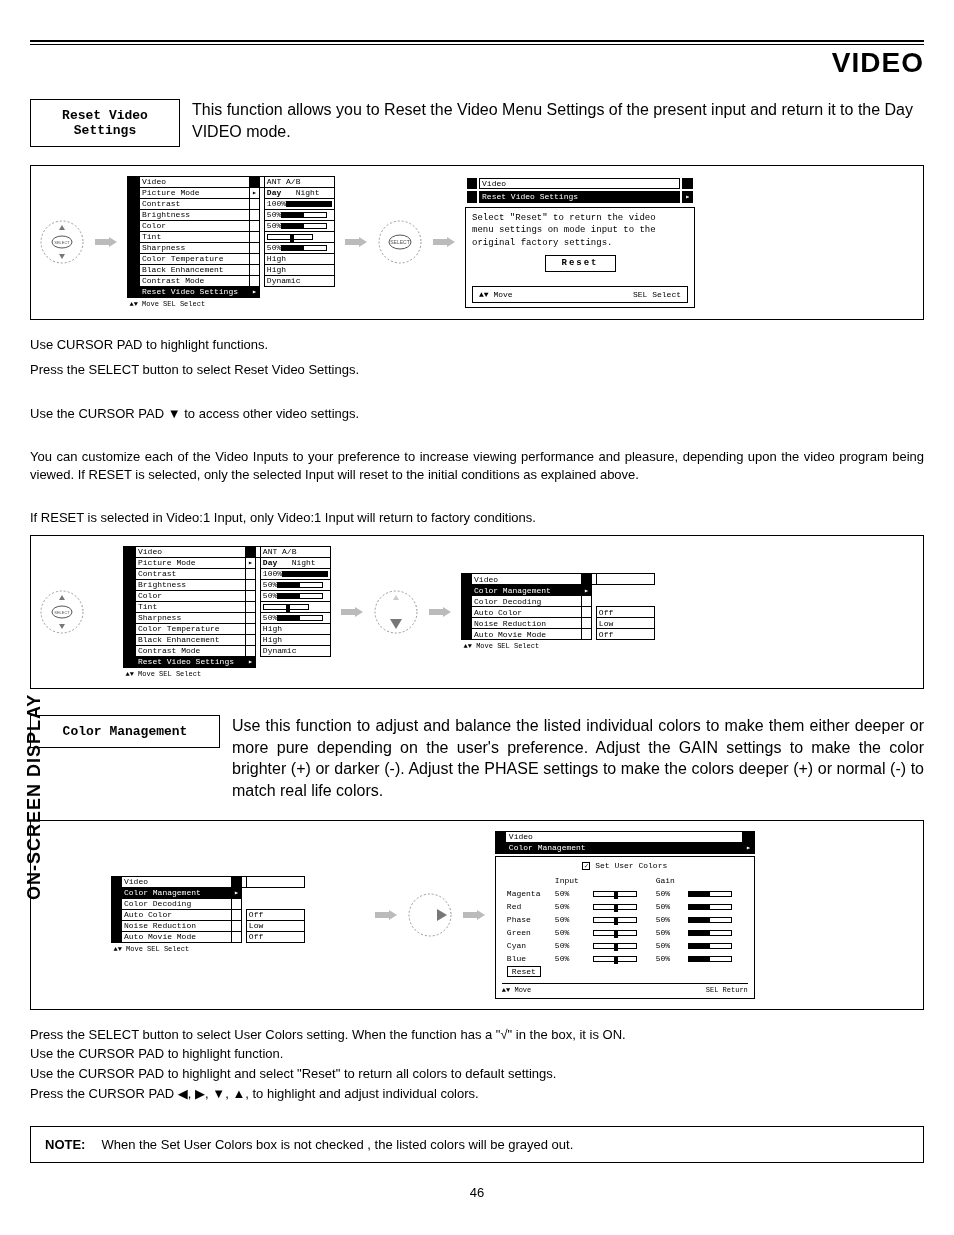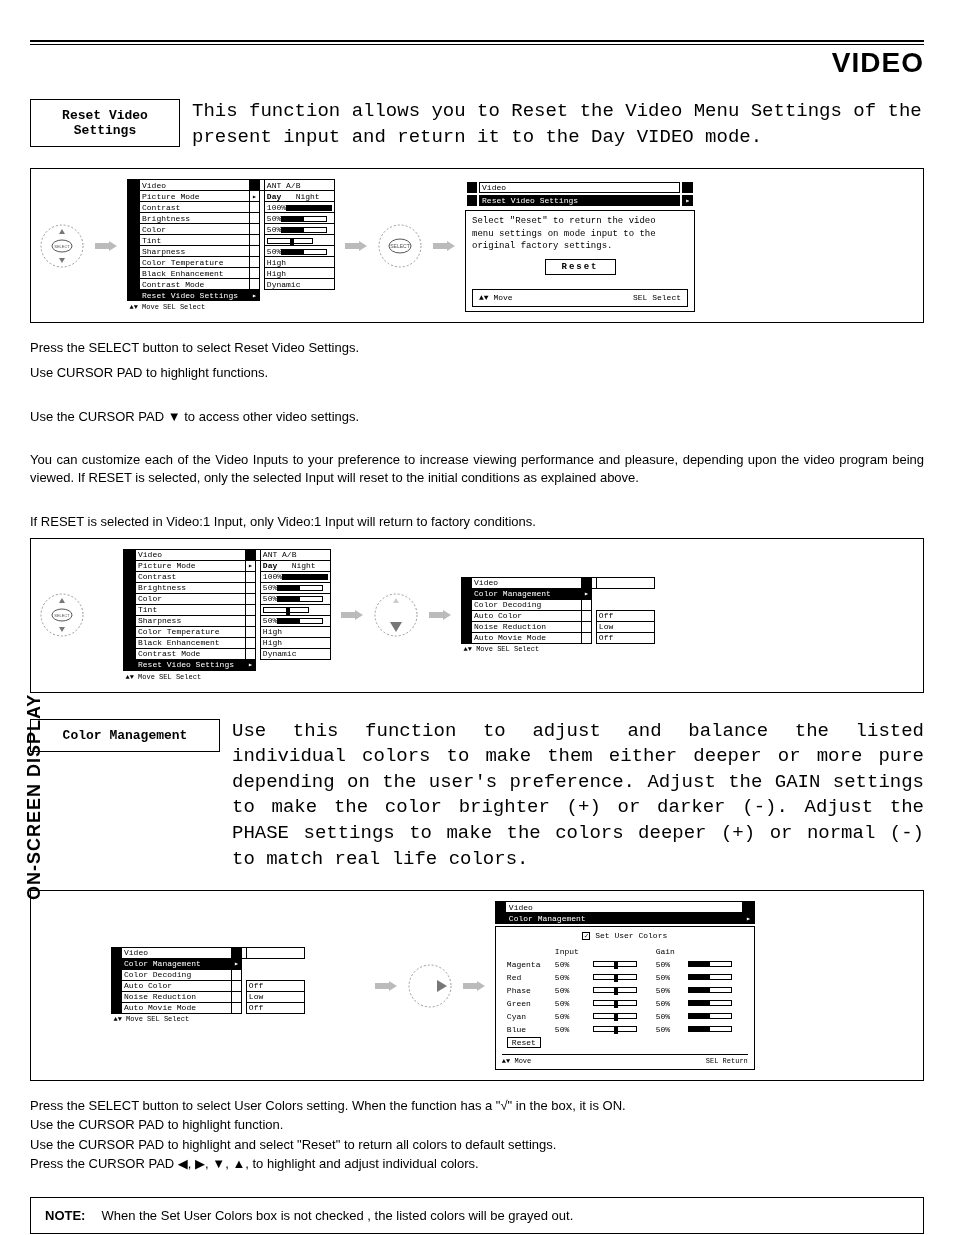--- a/index.html
+++ b/index.html
@@ -16,21 +16,21 @@
   .page-title { text-align: right; font-size: 28px; font-weight: bold; letter-spacing: 1px; margin-top: -2px; margin-bottom: 20px; }
   .section-box {
     border: 1px solid #000;
     padding: 8px 12px;
     text-align: center;
     font-family: "Courier New", monospace;
     font-weight: bold;
     font-size: 13px;
   }
   .intro-row { display: flex; align-items: flex-start; gap: 12px; margin-bottom: 18px; }
-  .intro-text { flex: 1; font-size: 19px; line-height: 1.35; font-family: Liberation Mono, monospace; }
+  .intro-text { flex: 1; font-size: 16px; line-height: 1.35; }
   .diagram-row { border: 1px solid #000; padding: 10px 8px; display: flex; align-items: center; gap: 10px; margin-bottom: 16px; }
   .remote { width: 46px; height: 46px; flex-shrink: 0; }
   .arrow { width: 22px; height: 10px; flex-shrink: 0; }
   .osd {
     font-family: "Courier New", monospace;
     font-size: 8px;
     line-height: 1.15;
     background: #fff;
     flex-shrink: 0;
   }
@@ -232,22 +232,22 @@
       <div style="text-align:center; margin-top:6px"><span class="btn">Reset</span></div>
       <div class="foot">
             <span>▲▼ Move</span>
             <span>SEL Select</span>
           </div>
     </div>
   </div>
 </div>
 
 <div id="body1">
+      <div class="body-text">Use CURSOR PAD to highlight functions.</div>
       <div class="body-text">Press the SELECT button to select Reset Video Settings.</div>
-      <div class="body-text">Use CURSOR PAD to highlight functions.</div>
       <div style="height:10px"></div>
       <div class="body-text">Use the CURSOR PAD ▼ to access other video settings.</div>
       <div style="height:10px"></div>
       <div class="body-text">You can customize each of the Video Inputs to your preference to increase viewing performance and pleasure, depending upon the video program being viewed. If RESET is selected, only the selected Input will reset to the initial conditions as explained above.</div>
       <div style="height:10px"></div>
       <div class="body-text">If RESET is selected in Video:1 Input, only Video:1 Input will return to factory conditions.</div>
     </div>
 
 <div class="diagram-row">
   <svg class="remote" viewBox="0 0 46 46">

